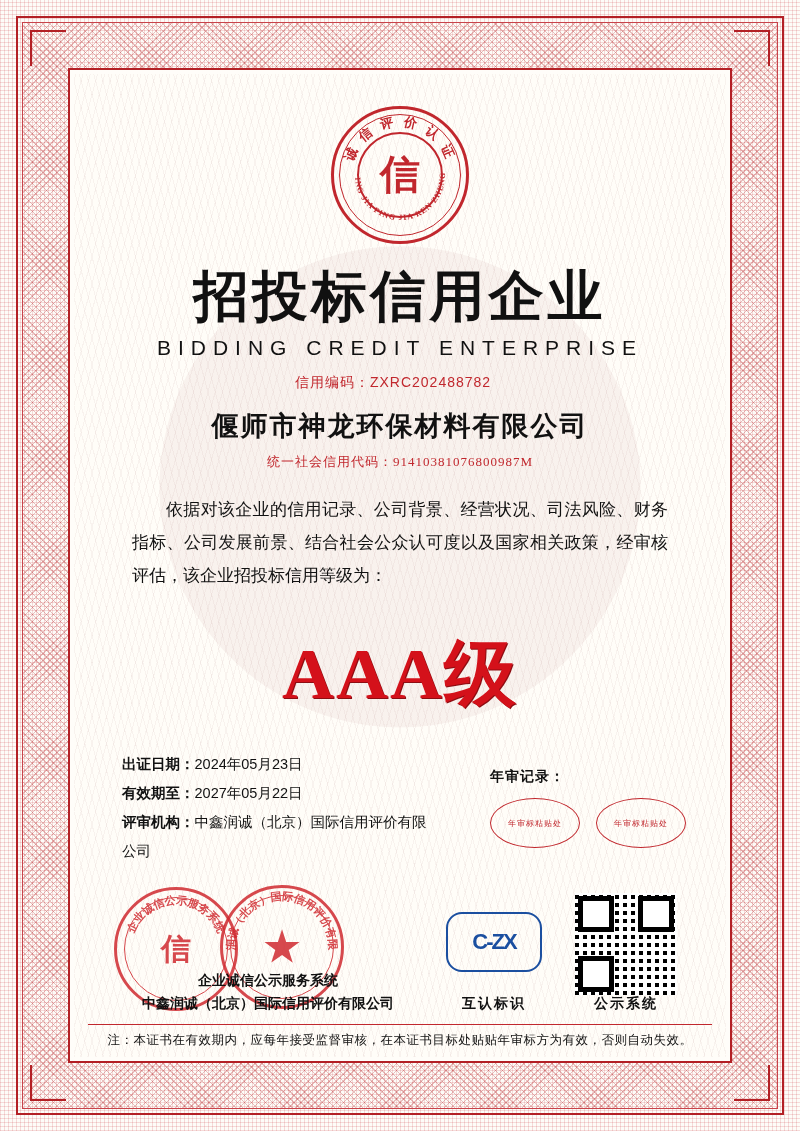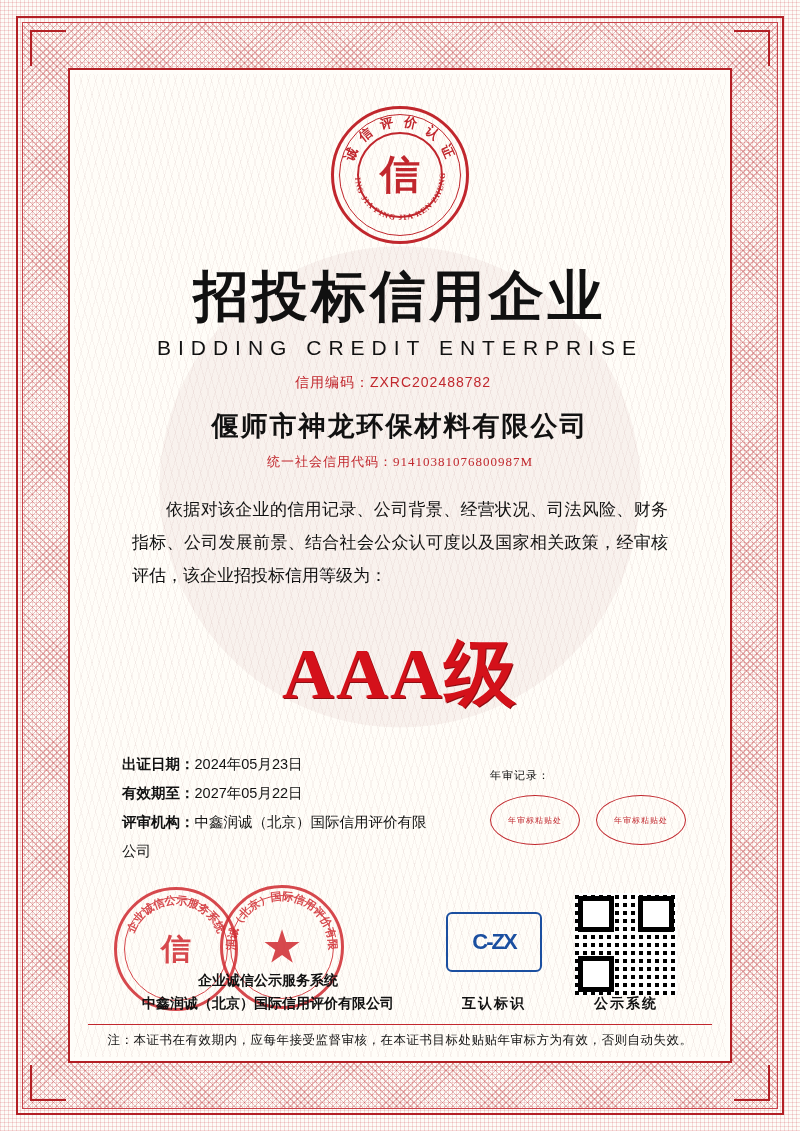--- a/index.html
+++ b/index.html
@@ -146,21 +146,21 @@
     line-height:2.0;
     color:#111;
   }
   .details-left .row span.k{font-weight:bold;}
   .details-left .row span.v{font-family:"Liberation Sans",sans-serif;}
   .annual{
     margin-left:52px;
     text-align:left;
     padding-top:18px;
   }
-  .annual-title{font-size:11px;font-weight:normal;color:#111;letter-spacing:1px;}
+  .annual-title{font-size:14px;font-weight:bold;color:#111;letter-spacing:1px;}
   .annual-circles{margin-top:12px;display:flex;gap:16px;}
   .annual-circle{
     width:88px;height:48px;border:1px solid #c1272d;border-radius:50%;
     display:flex;align-items:center;justify-content:center;
     font-size:8px;color:#c1272d;letter-spacing:1px;
   }
   
   .footer{
     position:absolute;left:0;right:0;bottom:44px;
     padding:0 34px;
@@ -186,21 +186,21 @@
     color:#d02a30;font-size:40px;line-height:1;
   }
   .round-seal svg text{fill:#d02a30;font-family:"Liberation Serif",serif;font-weight:bold;font-size:11px;}
   .footer-captions{
     position:absolute;left:0;right:0;bottom:-2px;text-align:center;
     font-size:14px;font-weight:bold;color:#111;line-height:1.6;
   }
   .footer-mid{text-align:center;width:120px;}
   .mid-logo{
     width:92px;height:56px;margin:4px auto;
-    border:2px solid #1b4fa0;border-radius:6px;
+    border:2px solid #1b4fa0;border-radius:16px;
     display:flex;align-items:center;justify-content:center;
     color:#1b4fa0;font-weight:bold;font-size:22px;letter-spacing:-2px;
     font-family:"Liberation Sans",sans-serif;
   }
   .mid-caption{margin-top:23px;font-size:14px;font-weight:bold;color:#111;letter-spacing:2px;}
   .footer-right{text-align:center;width:132px;}
   .qr{
     width:102px;height:102px;margin:0 auto;
     background:
       repeating-linear-gradient(90deg,#000 0 4px,#fff 4px 8px),

